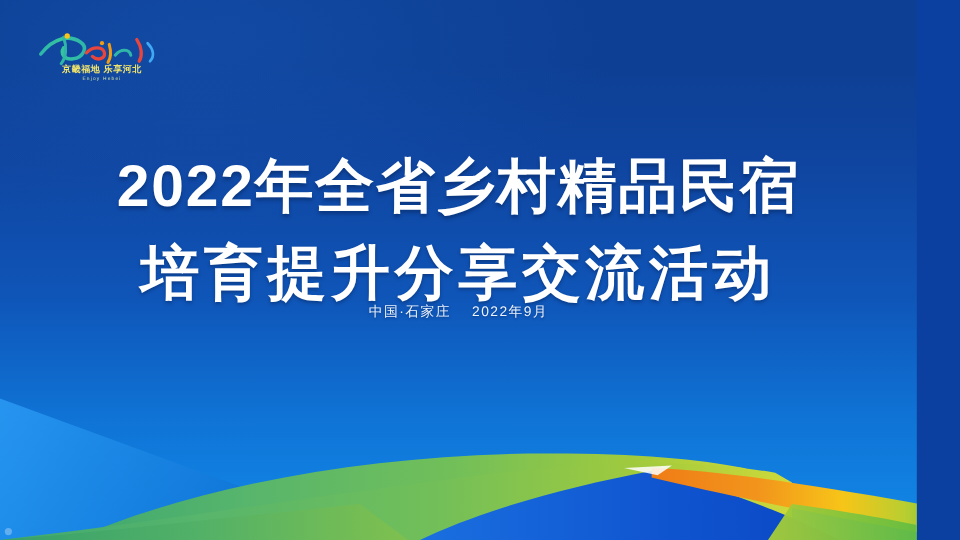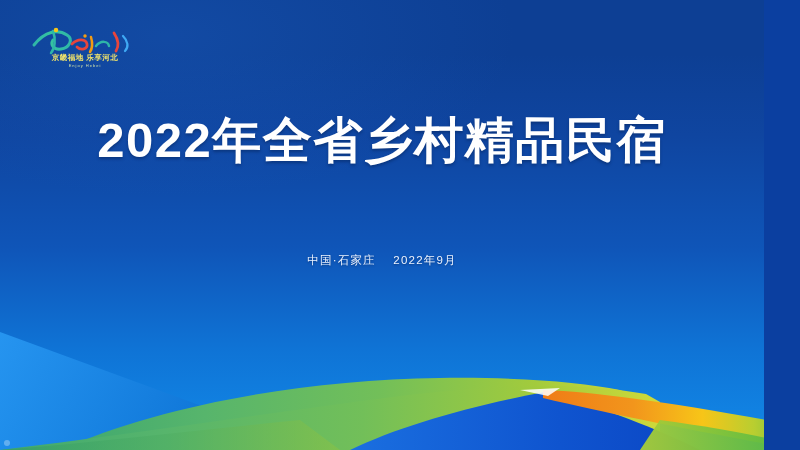--- a/index.html
+++ b/index.html
@@ -49,20 +49,21 @@
   }
   .title-line {
     display:block;
     color:#ffffff;
     font-weight:bold;
     font-size:49px;
     line-height:56px;
     letter-spacing:1.5px;
     text-shadow:0 2px 3px rgba(4,30,80,0.45);
     white-space:nowrap;
+    margin-top:16px;
   }
   .title-line.l2 { letter-spacing:4px; }
 
   .subtitle-block {
     position:absolute;
     left:0; right:0;
     top:250px;
     text-align:center;
   }
   .subtitle {
@@ -118,20 +119,21 @@
       <circle cx="110" cy="28" r="3.5" fill="#f39c12"></circle>
 
       <text x="110" y="76" text-anchor="middle" font-family="'Liberation Sans', sans-serif" font-size="15" font-weight="bold" fill="#f2e46a" letter-spacing="1">京畿福地 乐享河北</text>
 
       <text x="110" y="89" text-anchor="middle" font-family="'Liberation Sans', sans-serif" font-size="8" fill="#cfe0a8" letter-spacing="2">Enjoy Hebei</text>
     </svg>
   </div>
 
   <div class="title-block">
     <span class="title-line l1">2022年全省乡村精品民宿</span>
+    <span class="title-line l2">培育提升分享交流活动</span>
   </div>
 
   <div class="subtitle-block">
     <span class="subtitle">中国·石家庄    2022年9月</span>
   </div>
 
   <div class="waves">
     <svg viewBox="0 0 800 140" preserveAspectRatio="none" xmlns="http://www.w3.org/2000/svg">
       <defs>
         <linearGradient id="lightBlueWedge" x1="0" y1="0" x2="1" y2="0.4">

